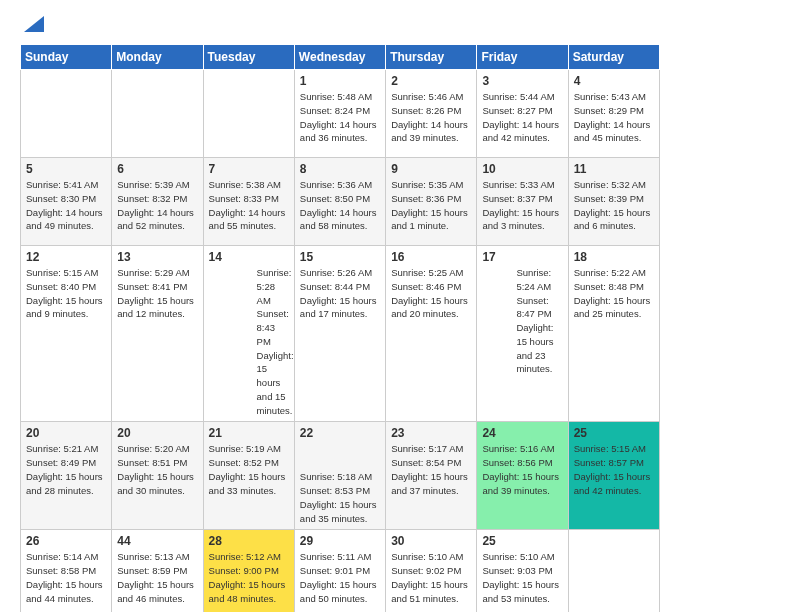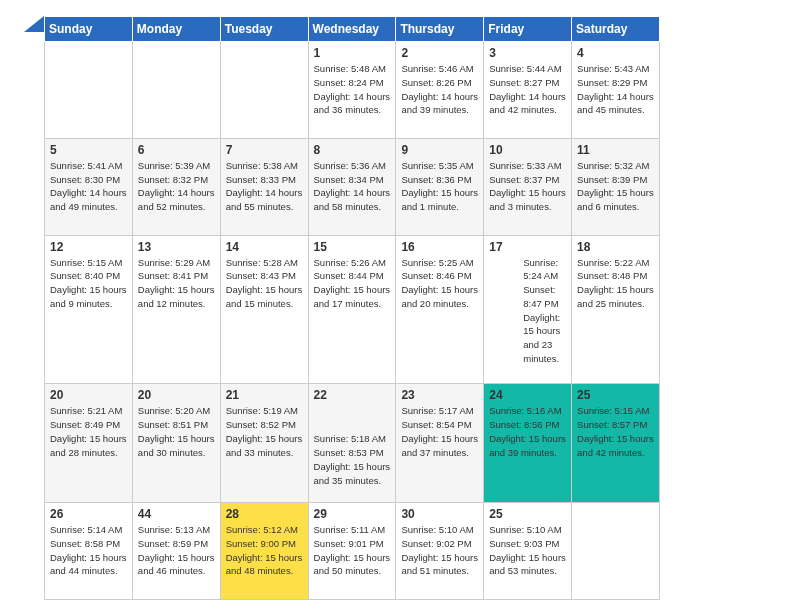--- a/index.html
+++ b/index.html
@@ -8,21 +8,21 @@
       background: #fff;
       width: 792px;
       height: 612px;
       overflow: hidden;
     }
     .page {
       width: 680px;
       height: 612px;
       padding: 16px 20px 12px 20px;
       display: flex;
-      flex-direction: row;
+      flex-direction: column;
     }
     .header {
       display: flex;
       justify-content: space-between;
       align-items: flex-start;
       margin-bottom: 10px;
     }
     .logo {
       display: flex;
       align-items: center;
@@ -186,21 +186,21 @@
           <td style="background: rgb(245, 245, 245);">
             <span class="day-num">7</span>
             <div class="day-info" style="white-space: pre-line;">Sunrise: 5:38 AM
 Sunset: 8:33 PM
 Daylight: 14 hours
 and 55 minutes.</div>
           </td>
           <td style="background: rgb(245, 245, 245);">
             <span class="day-num">8</span>
             <div class="day-info" style="white-space: pre-line;">Sunrise: 5:36 AM
-Sunset: 8:34 PM
+Sunset: 8:50 PM
 Daylight: 14 hours
 and 58 minutes.</div>
           </td>
           <td style="background: rgb(245, 245, 245);">
             <span class="day-num">9</span>
             <div class="day-info" style="white-space: pre-line;">Sunrise: 5:35 AM
 Sunset: 8:36 PM
 Daylight: 15 hours
 and 1 minute.</div>
           </td>
@@ -229,21 +229,21 @@
           </td>
           <td style="background: rgb(255, 255, 255);">
             <span class="day-num">13</span>
             <div class="day-info" style="white-space: pre-line;">Sunrise: 5:29 AM
 Sunset: 8:41 PM
 Daylight: 15 hours
 and 12 minutes.</div>
           </td>
           <td style="background: rgb(255, 255, 255);">
             <span class="day-num">14</span>
-            <div class="day-info" style="white-space: pre-line;">Sunrise: 5:28 AM
+            <div class="day-info" style="white-space: pre-line; margin-left: 48px;">Sunrise: 5:28 AM
 Sunset: 8:43 PM
 Daylight: 15 hours
 and 15 minutes.</div>
           </td>
           <td style="background: rgb(255, 255, 255);">
             <span class="day-num">15</span>
             <div class="day-info" style="white-space: pre-line;">Sunrise: 5:26 AM
 Sunset: 8:44 PM
 Daylight: 15 hours
 and 17 minutes.</div>
@@ -299,21 +299,21 @@
 Daylight: 15 hours
 and 35 minutes.</div>
           </td>
           <td style="background: rgb(245, 245, 245);">
             <span class="day-num">23</span>
             <div class="day-info" style="white-space: pre-line;">Sunrise: 5:17 AM
 Sunset: 8:54 PM
 Daylight: 15 hours
 and 37 minutes.</div>
           </td>
-          <td style="background: #14b8a6;">
+          <td style="background: #86efac;">
             <span class="day-num">24</span>
             <div class="day-info" style="white-space: pre-line;">Sunrise: 5:16 AM
 Sunset: 8:56 PM
 Daylight: 15 hours
 and 39 minutes.</div>
           </td>
           <td style="background: #14b8a6;">
             <span class="day-num">25</span>
             <div class="day-info" style="white-space: pre-line;">Sunrise: 5:15 AM
 Sunset: 8:57 PM

